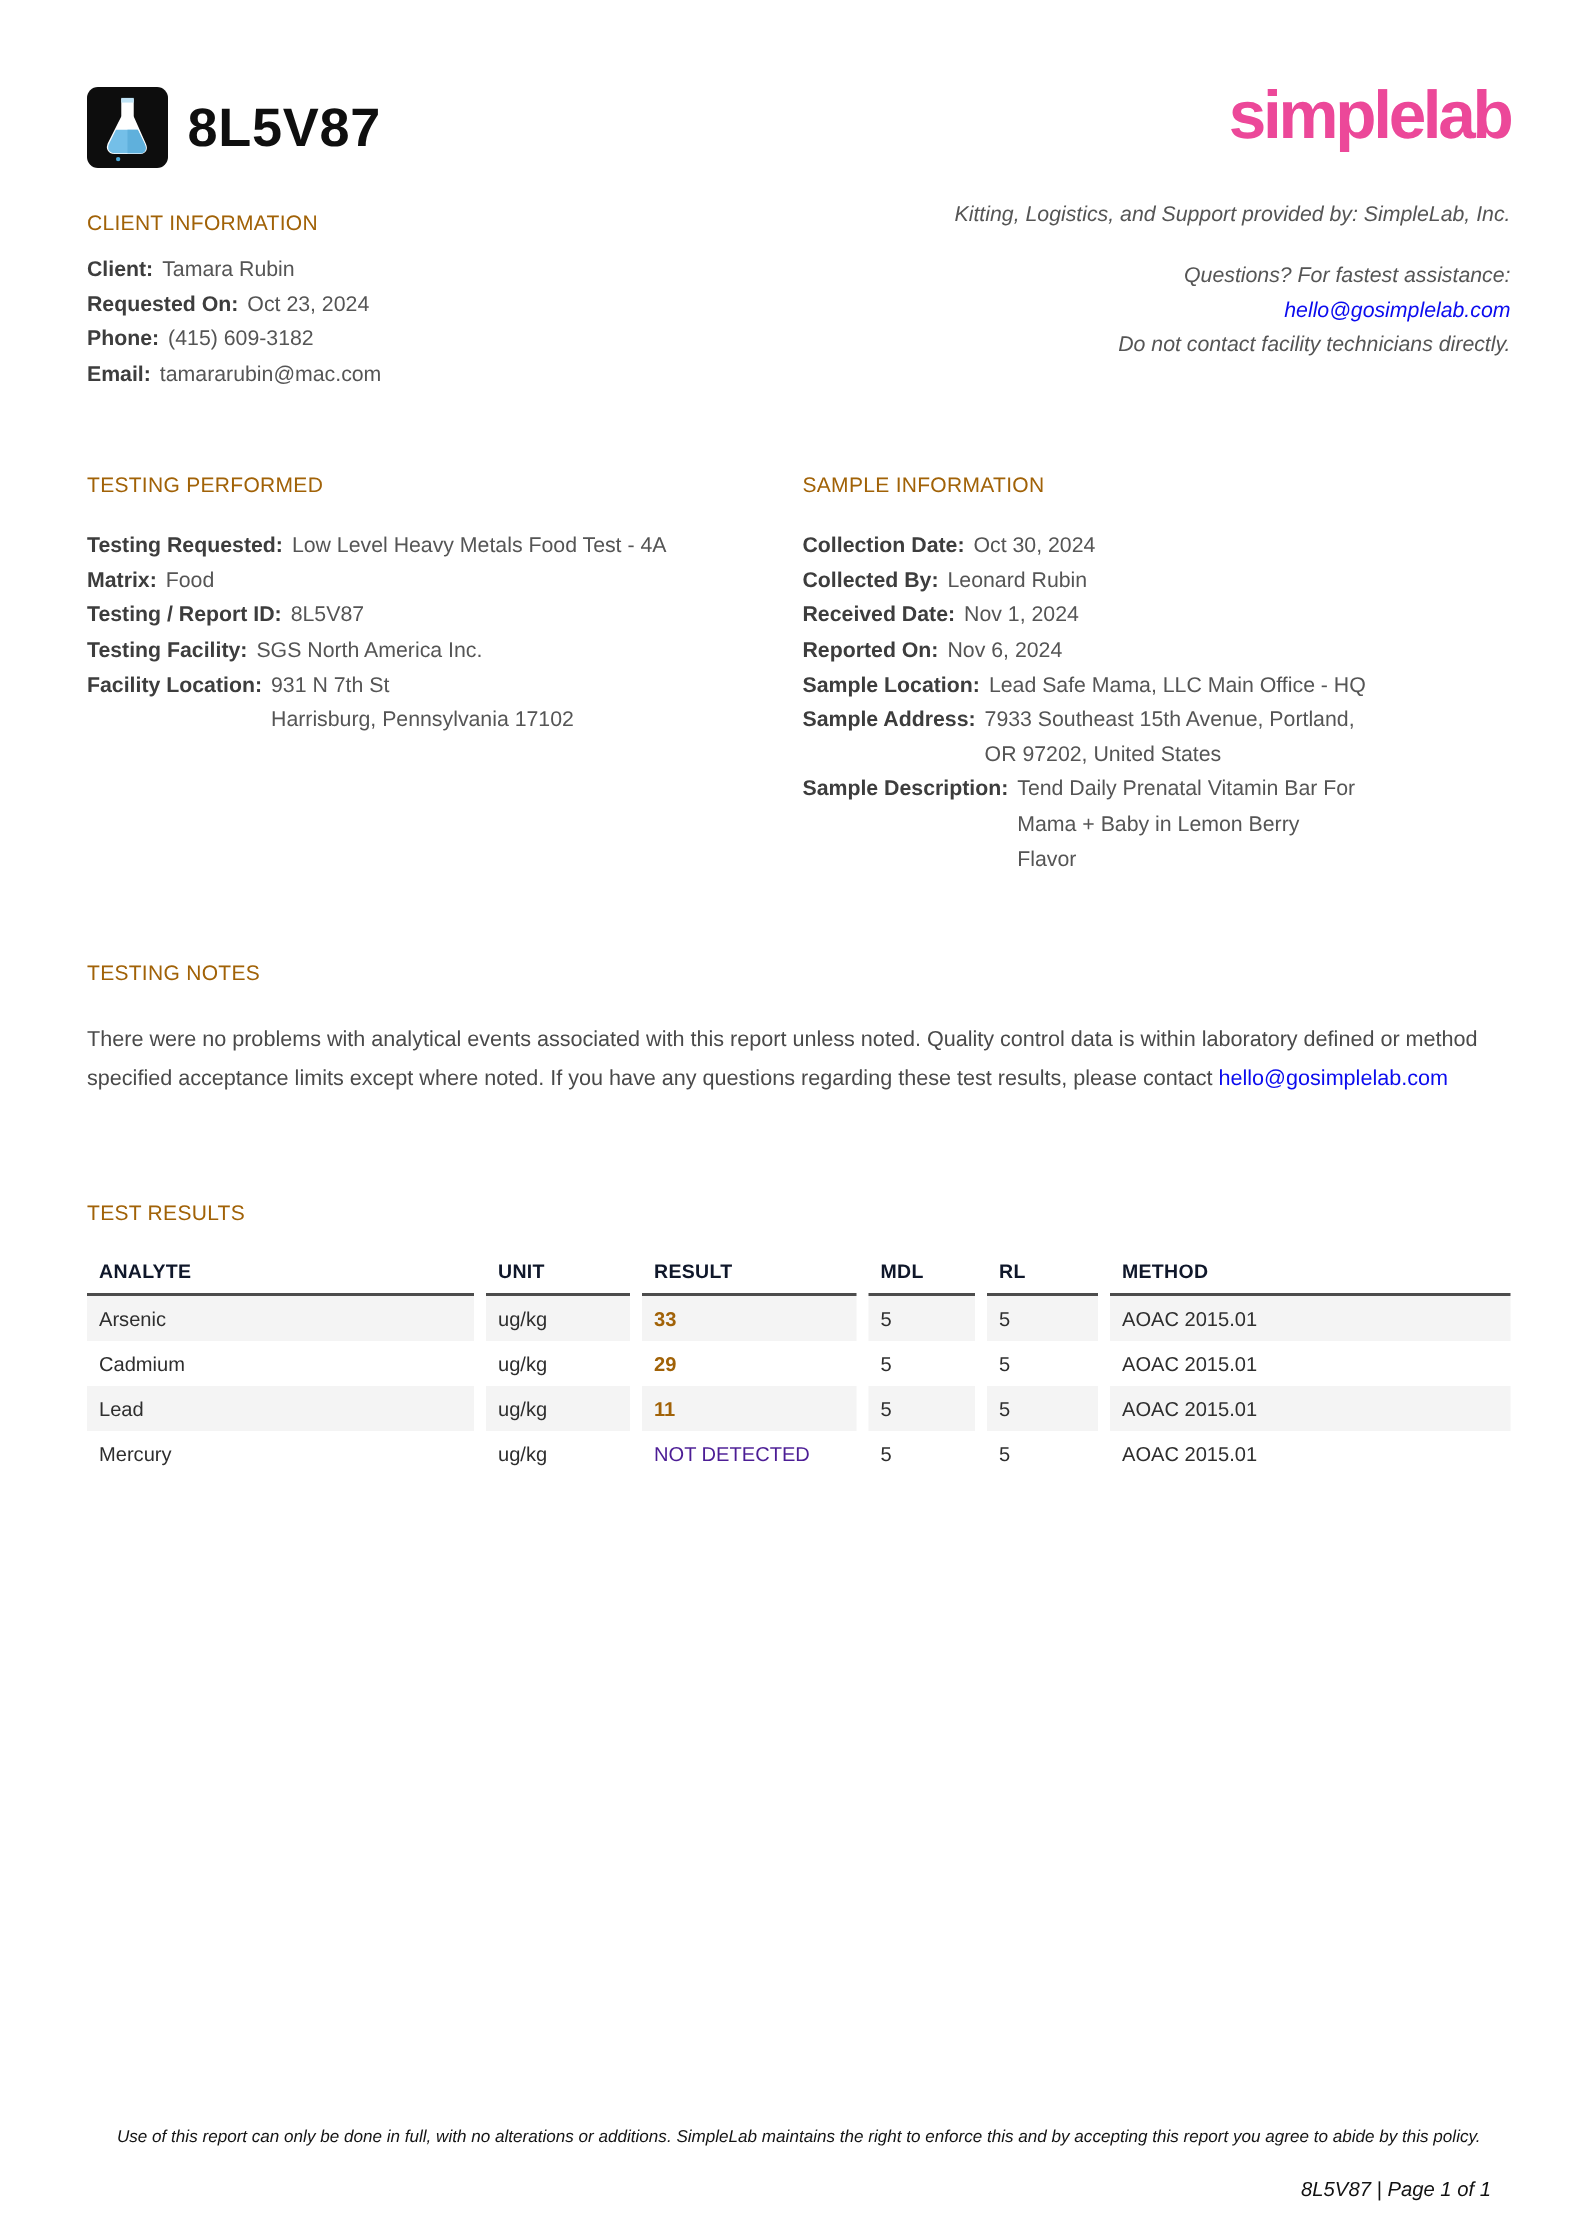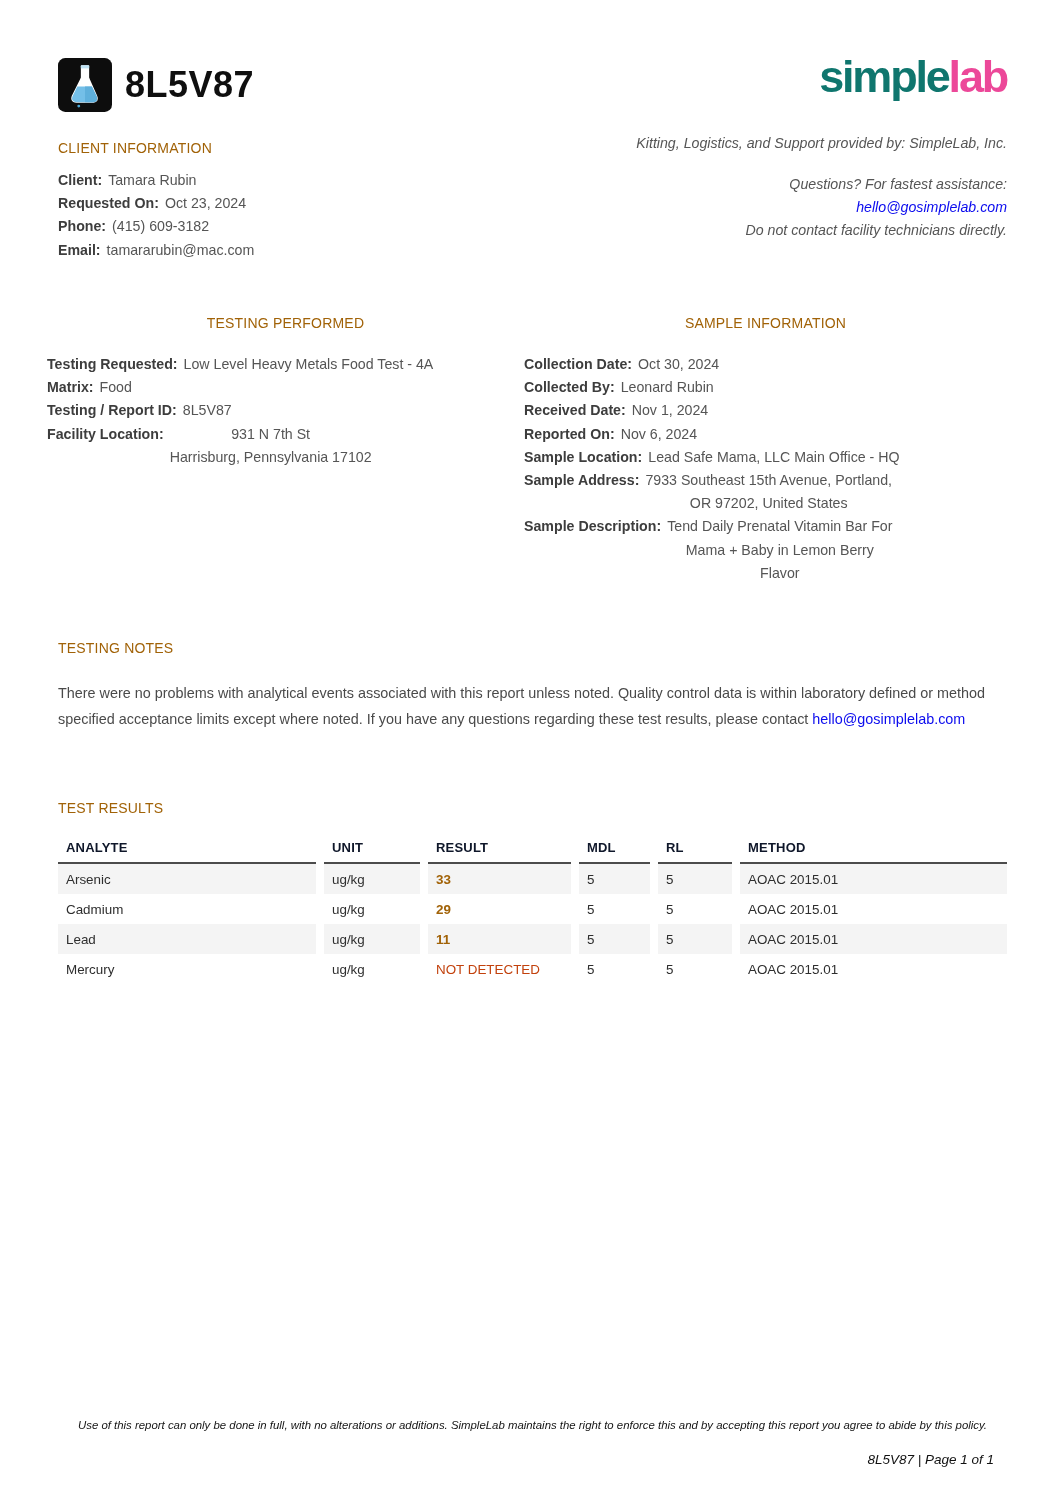--- a/index.html
+++ b/index.html
@@ -20,21 +20,21 @@
     display: flex; align-items: center; gap: 13px;
   }
   .flask-badge { width: 54px; height: 54px; display: block; }
   .report-id-title {
     font-size: 36px; font-weight: 800; color: #0f0f0f; letter-spacing: 0.5px;
   }
   .brand {
     position: absolute; top: 40px; right: 49px;
     font-size: 45px; font-weight: 700; letter-spacing: -2.2px; line-height: 1.1;
   }
-  .brand-simple { color: #0f766e; text-align: center; }
+  .brand-simple { color: #ec4899; text-align: center; }
   .brand-lab { color: #ec4899; }
 
   .contact {
     position: absolute; top: 120px; right: 49px; width: 560px;
     text-align: right; font-size: 14.2px; color: #555; line-height: 23px; font-style: italic;
   }
   .contact .kitting { margin-bottom: 18px; }
   a.link { color: #0b0bee; text-decoration: none; cursor: pointer; }
 
   
@@ -44,21 +44,21 @@
   .kv-rows { margin-top: 13px; }
   .kv {
     display: flex; align-items: flex-start;
     font-size: 14.2px; line-height: 23.2px;
   }
   .kv .k { font-weight: 700; color: #3d3d3d; white-space: pre; margin-right: 6px; }
   .kv .v { color: #555; white-space: pre-line; }
 
   .client-info { position: absolute; left: 58px; top: 128px; width: 460px; }
 
-  .cols { position: absolute; left: 47px; top: 303px; right: 49px; display: flex; text-align: center; }
+  .cols { position: absolute; left: 58px; top: 303px; right: 49px; display: flex; }
   .col-left  { width: 477px; flex: 0 0 auto; }
   .col-right { flex: 1 1 auto; }
   .cols .kv-rows { margin-top: 22px; }
 
   
   .notes { position: absolute; left: 58px; top: 628px; width: 952px; }
   .notes p {
     margin-top: 24px; font-size: 14.4px; color: #4a4a4a; line-height: 26px;
   }
 
@@ -74,21 +74,21 @@
     text-align: left; font-size: 13px; font-weight: 700; color: #0f172a;
     letter-spacing: 0.2px; padding: 4px 8px 7px 8px;
     border-bottom: 2px solid #4c4c4c;
   }
   .results-table td {
     height: 30px; padding: 0 8px; font-size: 13.4px; color: #2e2e2e;
     vertical-align: middle;
   }
   .results-table tbody tr:nth-child(odd) td { background: #f4f4f4; }
   .results-table td.res { font-weight: 700; color: #a16207; }
-  .results-table td.res.nd { font-weight: 400; color: #c2410c; }
+  .results-table td.res.nd { font-weight: 400; color: #4c1d95; }
 
   
   .policy {
     position: absolute; left: 58px; right: 49px; top: 1407px;
     text-align: center; font-style: italic; font-size: 11.4px; color: #141414;
   }
   .page-info {
     position: absolute; right: 62px; top: 1440px;
     font-style: italic; font-size: 13.5px; color: #111;
   }
@@ -152,20 +152,24 @@
           <span class="k">Testing Requested:</span>
           <span class="v">Low Level Heavy Metals Food Test - 4A</span>
         </div>
         <div class="kv">
           <span class="k">Matrix:</span>
           <span class="v">Food</span>
         </div>
         <div class="kv">
           <span class="k">Testing / Report ID:</span>
           <span class="v">8L5V87</span>
+        </div>
+        <div class="kv">
+          <span class="k">Testing Facility:</span>
+          <span class="v"> SGS North America Inc.</span>
         </div>
         <div class="kv">
           <span class="k">Facility Location:</span>
           <span class="v"> 931 N 7th St
 Harrisburg, Pennsylvania 17102</span>
         </div>
       </div>
     </section>
 
     <section class="col-right">

